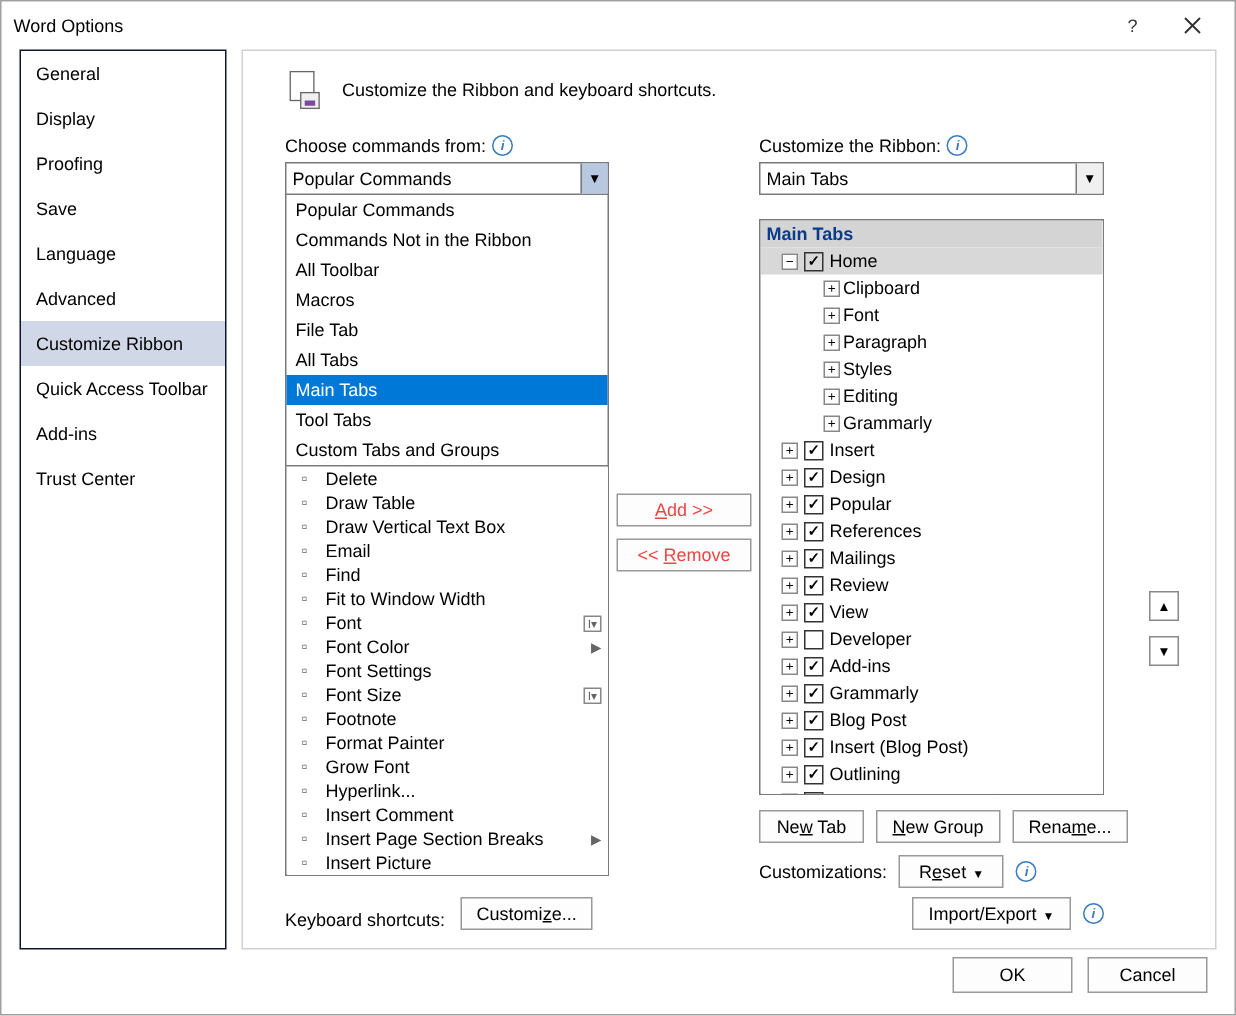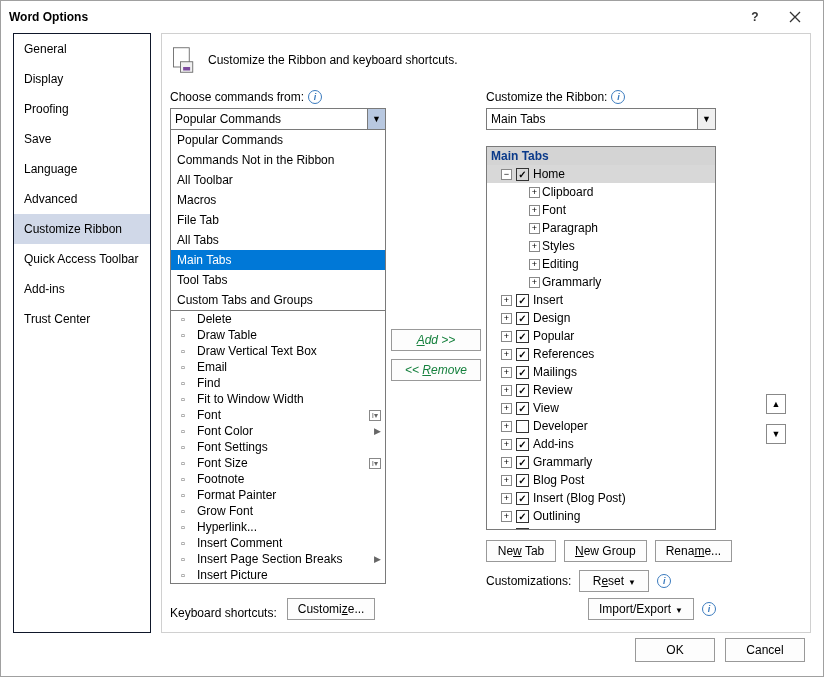--- a/index.html
+++ b/index.html
@@ -1,27 +1,27 @@
 <!DOCTYPE html>
 <html><head>
 <meta charset="utf-8">
 <style>
 * { box-sizing: border-box; margin: 0; padding: 0; font-family: "Segoe UI", Tahoma, sans-serif; font-size: 12px; }
 body { background: #fff; width: 824px; height: 677px; overflow: hidden; position: relative; border: 1px solid #a0a0a0; }
 
-.titlebar { height: 32px; display: flex; align-items: center; padding: 0 8px; font-weight: bold; }
+.titlebar { height: 32px; display: flex; align-items: center; padding: 0 8px; }
 .titlebar .title { font-size: 12px; flex: 1; }
 .titlebar .sys-btn { width: 40px; height: 28px; display:flex; align-items:center; justify-content:center; color:#333; }
 
 .body { display:flex; height: 600px; }
 .sidebar { width: 138px; border:1px solid #0f172a; background:#fff; margin: 0 10px 0 12px; }
 .sidebar .item { padding: 8px 10px; cursor:pointer; }
 .sidebar .item.selected { background:#d0d8e8; color:#000; }
 
-.main { flex:1; border:1px solid #d0d0d0; margin-right:12px; padding:12px 8px; position:relative; display:flex; flex-direction:column; }
+.main { flex:1; border:1px solid #d0d0d0; margin-right:12px; padding:12px 28px; position:relative; display:flex; flex-direction:column; }
 
 .heading { display:flex; align-items:center; gap:10px; margin-bottom:16px; }
 .heading svg { width:28px; height:28px; }
 
 .cols { display:flex; gap:0; flex:1; min-height:0; }
 .left-col, .right-col { display:flex; flex-direction:column; }
 .left-col { width: 216px; }
 .mid-col { width:100px; display:flex; flex-direction:column; align-items:center; justify-content:center; gap:8px;}
 .right-col { flex:1; }
 
@@ -36,21 +36,21 @@
 .dropdown-list .opt { padding:3px 6px; cursor:pointer;}
 .dropdown-list .opt.sel { background:#0078d7; color:#fff;}
 
 .command-list { flex:1; border:1px solid #7a7a7a; border-top:none; overflow-y:scroll; background:#fff; }
 .command-list .row { display:flex; align-items:center; height:16px; padding:0 4px; gap:6px; white-space:nowrap;}
 .command-list .icn { width:16px; height:16px; display:flex; align-items:center; justify-content:center; font-size:11px; color:#666;}
 .command-list .arrow-r { margin-left:auto; font-size:9px; color:#666;}
 .command-list .small-d { margin-left:auto; border:1px solid #888; font-size:8px; padding:0 2px; color:#666;}
 
 .btn { border:1px solid #999; background:#fdfdfd; padding:3px 10px; min-width:70px; text-align:center; cursor:pointer; font-size:12px;}
-.btn.disabled { color:#15803d; cursor:default;font-style:italic;}
+.btn.disabled { color:#ef4444; cursor:default;}
 .btn .u { text-decoration:underline; }
 .btn .drop-arrow{ font-size:8px; margin-left:4px;}
 
 .mid-col .btn { width:90px; }
 
 .tree-box { flex:1; border:1px solid #7a7a7a; background:#fff; overflow-y:scroll; margin-top:16px; max-height:390px;}
 .tree-head { background:#d4d4d4; color:#0a3a8a; font-weight:600; padding:2px 4px;}
 .tree-row { display:flex; align-items:center; height:18px; gap:2px; padding-left:2px;}
 .tree-row .exp { width:11px; height:11px; border:1px solid #888; display:flex; align-items:center; justify-content:center; font-size:9px; line-height:1; background:#fff; cursor:pointer;}
 .tree-row .chk { width:13px; height:13px; border:1px solid #333; display:flex; align-items:center; justify-content:center; font-size:10px; margin:0 2px;}

